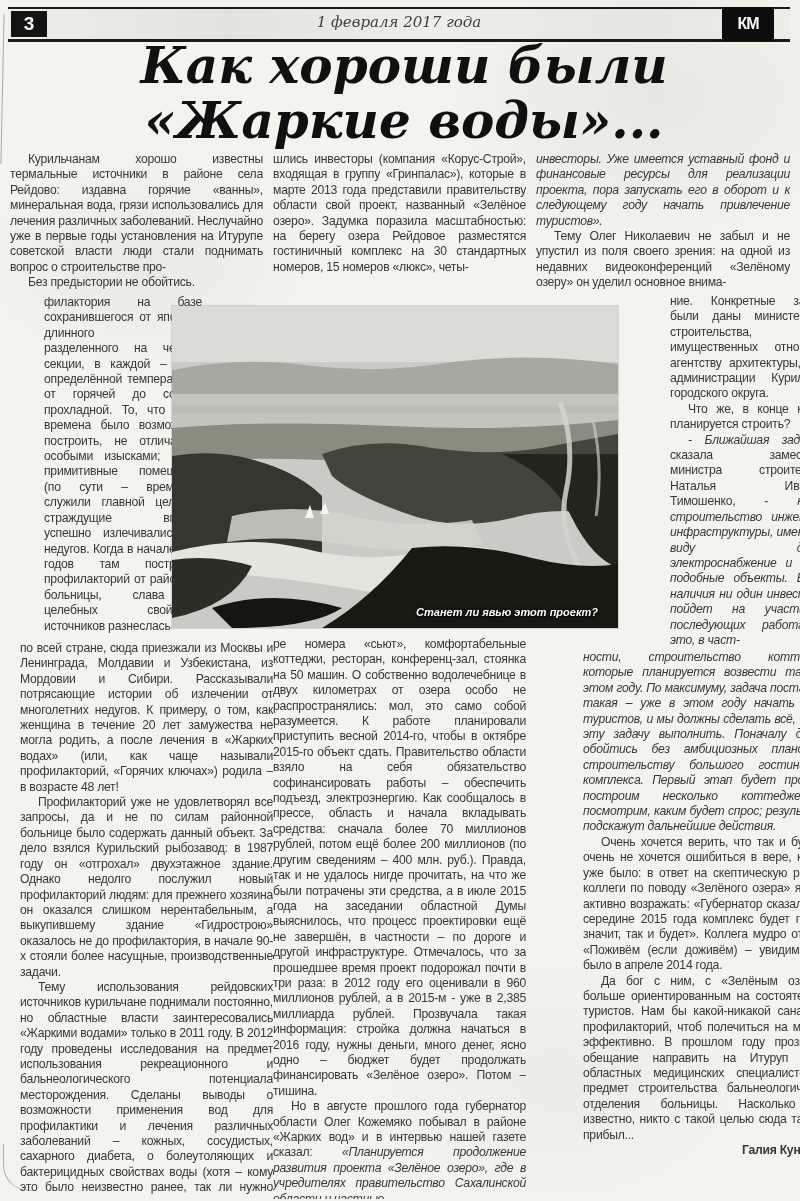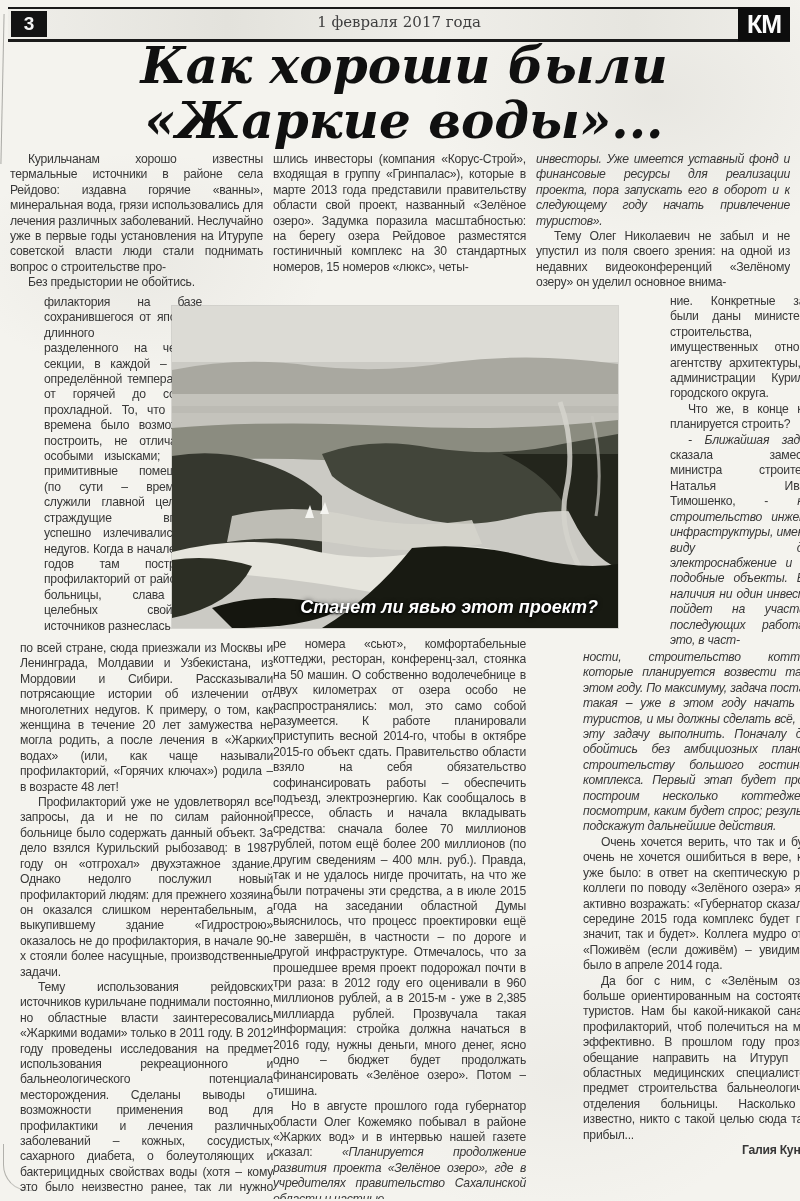--- a/index.html
+++ b/index.html
@@ -13,24 +13,24 @@
     font-family:"Liberation Sans",sans-serif;color:#3a3a3a;
   }
   .scan-line{position:absolute;left:2px;top:14px;width:1px;height:150px;background:rgba(110,110,105,.55);transform:rotate(1.2deg);}
   .scan-corner{position:absolute;left:3px;bottom:10px;width:30px;height:46px;border-left:1px solid rgba(110,110,105,.5);border-bottom:1px solid rgba(110,110,105,.35);border-radius:0 0 0 26px;}
 
   .header{position:absolute;left:8px;top:7px;width:782px;height:30px;
     border-top:2px solid #1b1b1b;border-bottom:3px solid #1b1b1b;
     background:linear-gradient(90deg,#efeee9,#e3e2dc 28%,#efeee9 55%,#e6e5df 80%,#eeede8);}
   .pagenum{position:absolute;left:3px;top:2px;width:36px;height:26px;background:#131313;color:#f4f4f4;
     font-weight:bold;font-size:19px;line-height:26px;text-align:center;}
-  .logo{position:absolute;right:0px;top:-2px;width:52px;height:34px;background:#0d0d0d;color:#fbfbfb;
-    font-weight:bold;font-size:25px;line-height:34px;text-align:center;letter-spacing:-1px;}
+  .logo{position:absolute;right:16px;top:-2px;width:52px;height:34px;background:#0d0d0d;color:#fbfbfb;
+    font-weight:bold;font-size:16px;line-height:34px;text-align:center;letter-spacing:-1px;}
   .date{position:absolute;left:0;right:0;top:4px;text-align:center;
-    font-family:"DejaVu Serif",serif;font-size:15px;color:#3e3e3e;}
+    font-family:"DejaVu Serif",serif;font-style:italic;font-size:15px;color:#3e3e3e;}
 
   .headline{position:absolute;left:4px;top:38px;width:100%;margin:0;text-align:center;
     font-family:"DejaVu Serif",serif;font-style:italic;font-weight:bold;
     font-size:50px;line-height:55px;color:#101010;}
   .headline span{display:block;}
 
   .tb{position:absolute;text-align:justify;font-size:12.2px;line-height:15.4px;letter-spacing:-0.25px;overflow:hidden;color:#383838;}
   .tb p{margin:0;text-indent:18px;}
   .tb p.cont{text-indent:0;}
   .it{font-style:italic;}
@@ -40,21 +40,21 @@
   #c1b{left:0;top:295px;width:158px;height:338px;margin-left:44px;}
   #c1c{left:20px;top:641px;width:253px;height:556px;}
   #c2a{left:273px;top:152px;width:253px;height:150px;}
   #c2b{left:273px;top:637px;width:253px;height:562px;}
   #c3a{left:536px;top:152px;width:254px;height:141px;}
   #c3b{left:622px;top:294px;width:168px;height:354px;margin-left:48px;}
   #c3c{left:536px;top:650px;width:254px;height:548px;margin-left:47px;}
 
   .photo{position:absolute;left:172px;top:306px;width:446px;height:322px;margin:0;box-shadow:0 0 0 1px rgba(120,120,115,.25);}
   .photo svg{display:block;width:100%;height:100%;}
-  .caption{position:absolute;right:20px;bottom:10px;font-size:18px;font-weight:bold;font-style:italic;color:#ffffff;
+  .caption{position:absolute;right:20px;bottom:10px;font-size:11px;font-weight:bold;font-style:italic;color:#ffffff;
     text-shadow:0 1px 2px rgba(0,0,0,.95),0 0 5px rgba(0,0,0,.7);text-align:right;}
 </style>
 </head>
 <body>
 
 <div class="page">
   <div class="scan-line"></div>
   <div class="scan-corner"></div>
 
   <header class="header">

